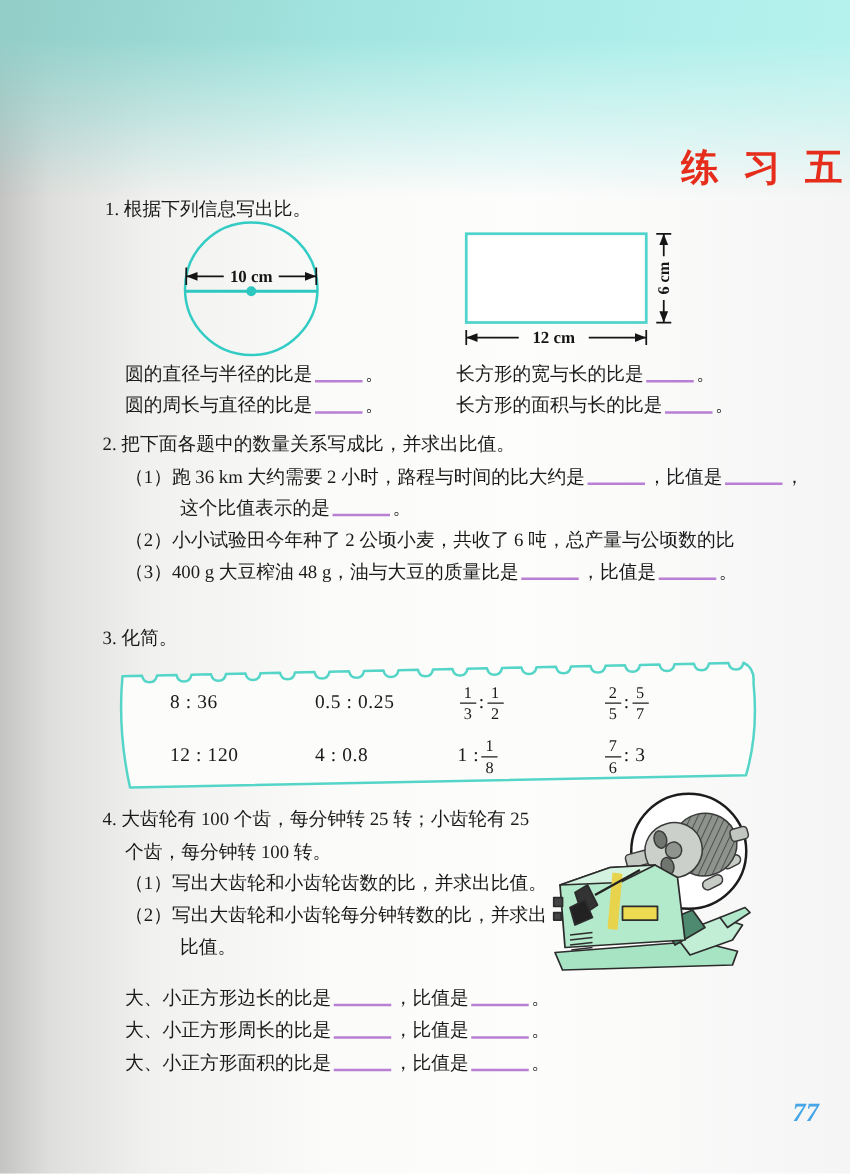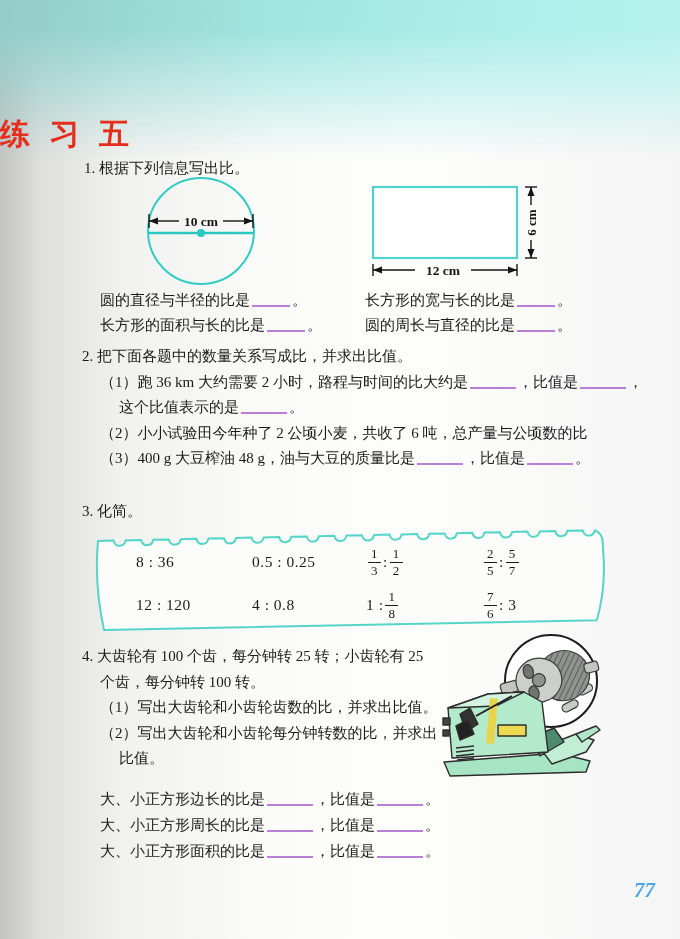--- a/index.html
+++ b/index.html
@@ -9,27 +9,27 @@
     color:#1a1a1a; font-size:15px;
     background:linear-gradient(to right,#c4c4c2 0,#dfdfdd 6%,#f1f1ef 18%,#fbfbf9 40%,#fdfdfc 62%,#f4f5f4 100%);
   }
   .top-band{
     position:absolute; top:0; left:0; right:0; height:158px; pointer-events:none;
     background:linear-gradient(100deg,#93cdc8 0,#a2e5e0 40%,#aeeeea 72%,#b6f2ee 100%);
     -webkit-mask-image:linear-gradient(to bottom,rgba(0,0,0,1) 20%,rgba(0,0,0,.55) 58%,rgba(0,0,0,0) 100%);
     mask-image:linear-gradient(to bottom,rgba(0,0,0,1) 20%,rgba(0,0,0,.55) 58%,rgba(0,0,0,0) 100%);
   }
   .title{
-    position:absolute; top:114px; left:0; right:0; text-align:left;
+    position:absolute; top:114px; left:0; right:0; text-align:right;
     font-size:30px; font-weight:bold; color:#e62d1c; letter-spacing:6px;
   }
   .abs{position:absolute;}
   .tline{white-space:nowrap; line-height:25.5px;}
   .ind1{margin-left:18px;}
-  .ind2{margin-left:37px;}
+  .ind2{margin-left:62px;}
   .blank{
     display:inline-block; width:46px; height:12px; margin:0 2px;
     border-bottom:2px solid #b87fd4; vertical-align:-2px;
   }
   #p1-heading{left:84px; top:156px;}
   #p1-questions{
     left:100px; top:288px; display:grid; grid-template-columns:265px auto;
   }
   #p1-questions .tline{line-height:24.5px;}
   #p1-questions .blank{width:38px;}
@@ -108,22 +108,22 @@
       <line x1="106" y1="89" x2="152" y2="89"></line>
     </g>
     <polygon points="8,89 17,85.5 17,92.5" fill="#151515"></polygon>
     <polygon points="152,89 143,85.5 143,92.5" fill="#151515"></polygon>
     <text x="78" y="93.5" text-anchor="middle" font-size="13.5">12 cm</text>
   </svg>
 
   <div class="abs" id="p1-questions">
       <div class="tline"><span>圆的直径与半径的比是</span><span class="blank"></span><span>。</span></div>
       <div class="tline"><span>长方形的宽与长的比是</span><span class="blank"></span><span>。</span></div>
+      <div class="tline"><span>圆的周长与直径的比是</span><span class="blank"></span><span>。</span></div>
       <div class="tline"><span>长方形的面积与长的比是</span><span class="blank"></span><span>。</span></div>
-      <div class="tline"><span>圆的周长与直径的比是</span><span class="blank"></span><span>。</span></div>
     </div>
 
   <div class="abs" id="p2">
       <div class="tline"><span>2. 把下面各题中的数量关系写成比，并求出比值。</span></div>
       <div class="tline ind1"><span>（1）跑 36 km 大约需要 2 小时，路程与时间的比大约是</span><span class="blank"></span><span>，比值是</span><span class="blank"></span><span>，</span></div>
       <div class="tline ind2"><span>这个比值表示的是</span><span class="blank"></span><span>。</span></div>
       <div class="tline ind1"><span>（2）小小试验田今年种了 2 公顷小麦，共收了 6 吨，总产量与公顷数的比</span></div>
       <div class="tline ind1"><span>（3）400 g 大豆榨油 48 g，油与大豆的质量比是</span><span class="blank"></span><span>，比值是</span><span class="blank"></span><span>。</span></div>
     </div>
 

